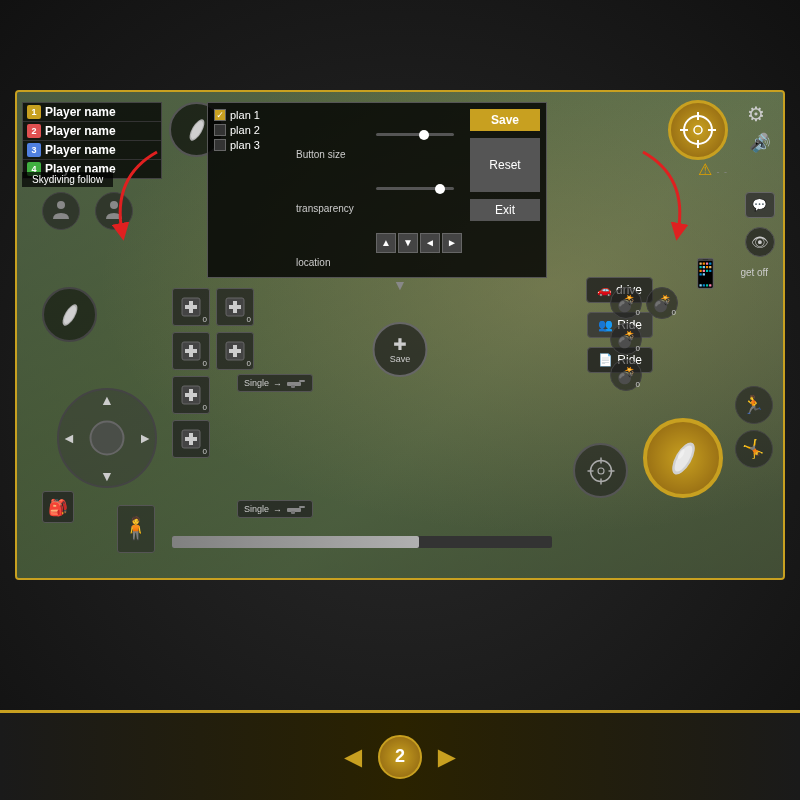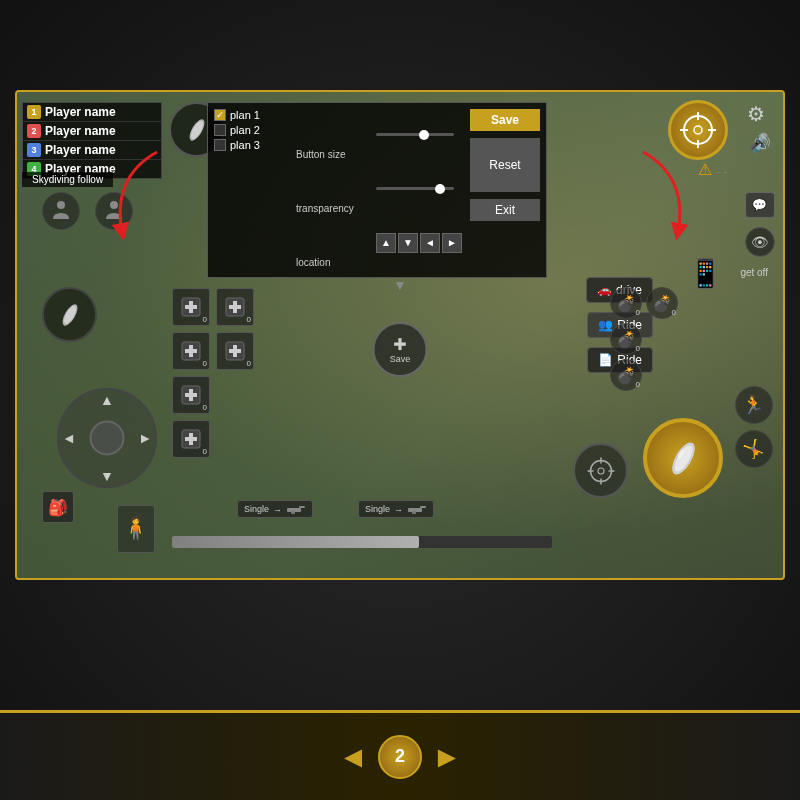--- a/index.html
+++ b/index.html
@@ -460,22 +460,23 @@
       background: linear-gradient(to right, #808080, #b0b0b0);
       border-radius: 2px;
     }
 
     
     .single-fire-row {
       position: absolute;
       bottom: 60px;
       left: 220px;
       display: flex;
-      gap: 45px;
-      z-index: 5;
+      gap: 108px;
+      z-index: 5;
+      flex-direction: column;
     }
     .single-btn {
       background: rgba(30,30,30,0.7);
       border: 1px solid #555;
       border-radius: 3px;
       padding: 2px 6px;
       font-size: 9px;
       color: #ccc;
       display: flex;
       align-items: center;

